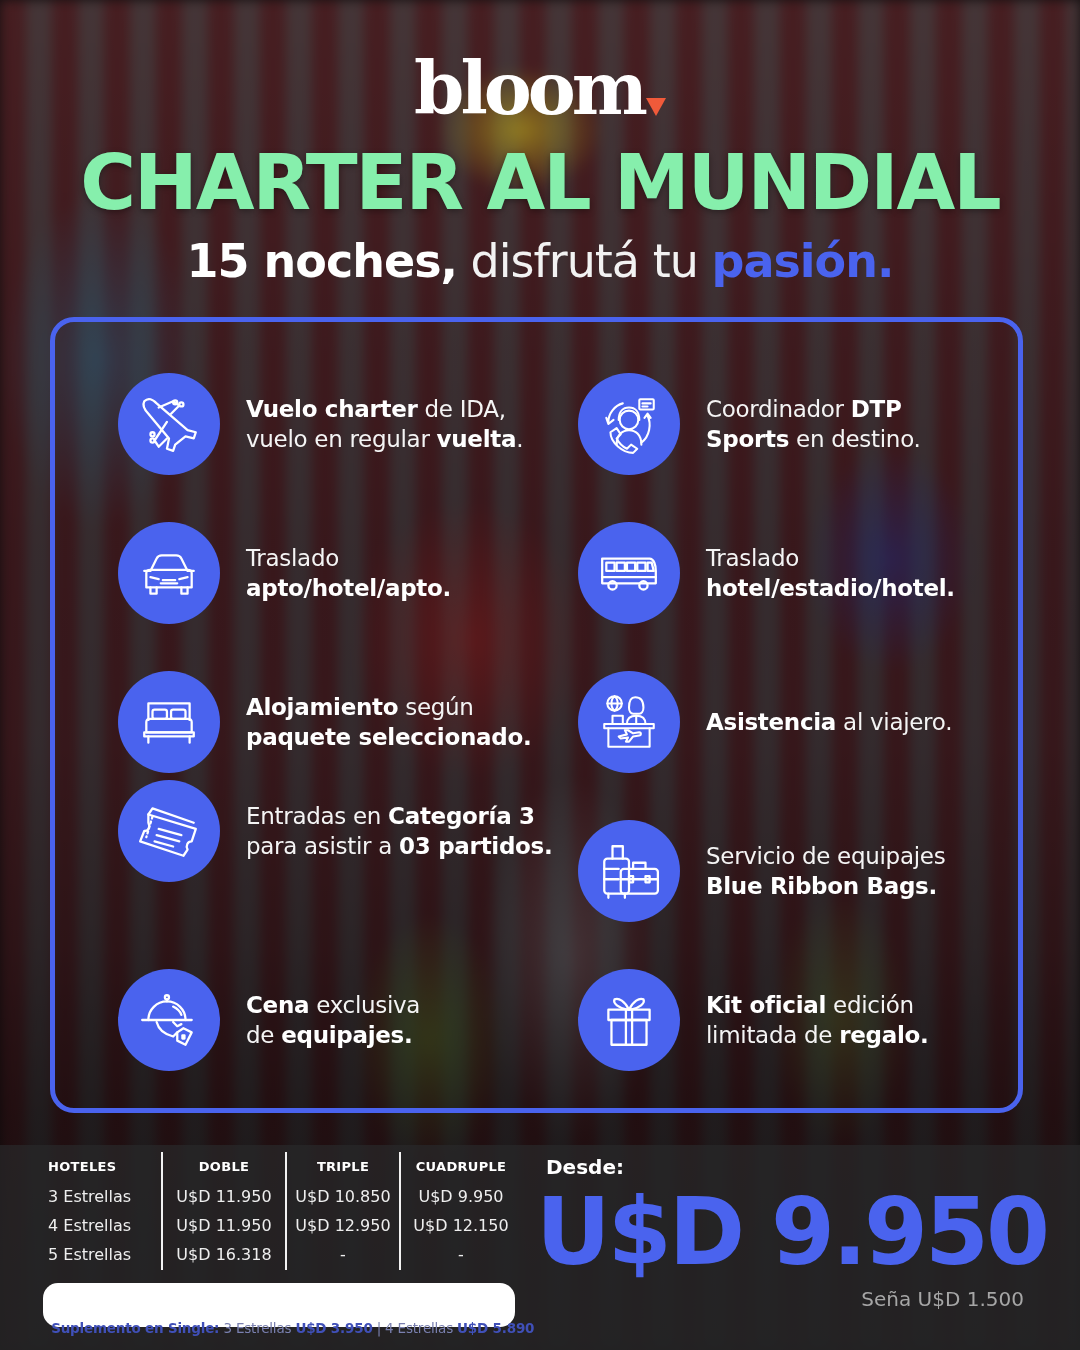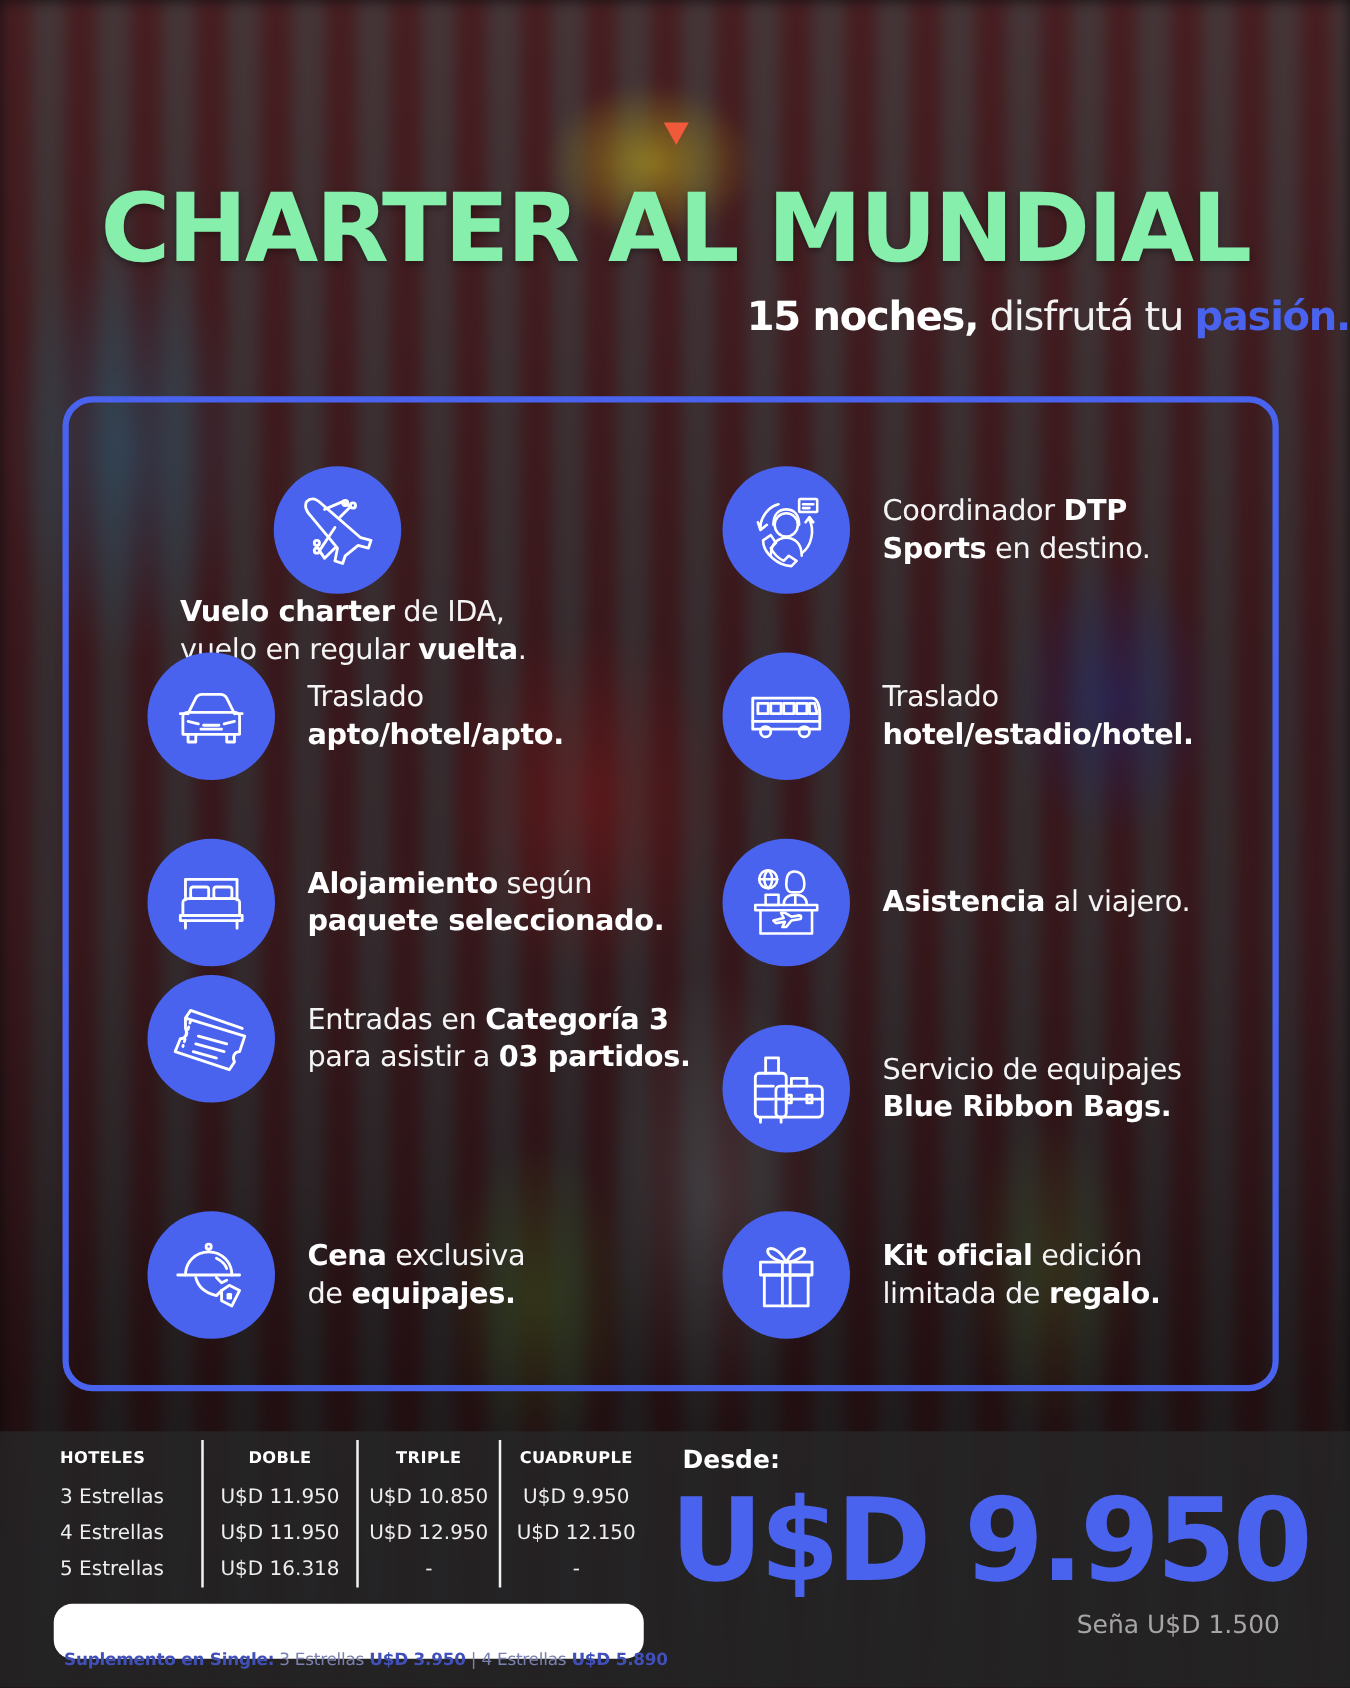--- a/index.html
+++ b/index.html
@@ -52,22 +52,22 @@
   .title {
     position: absolute; left: 0; right: 0; top: 138px;
     text-align: center;
     font-family: "DejaVu Sans", sans-serif;
     font-weight: bold; font-size: 76px; letter-spacing: -2px;
     color: #86efac;
     text-shadow: 0 2px 6px rgba(0,0,0,0.35);
   }
   .subtitle {
     position: absolute; left: 0; right: 0; top: 234px;
-    text-align: right;
-    font-size: 32px; letter-spacing: -1px;
+    text-align: center;
+    font-size: 46px; letter-spacing: -1px;
   }
   .subtitle .b { font-weight: bold; }
   .subtitle .l { font-weight: normal; color: #f2f2f2; }
   .subtitle .accent { font-weight: bold; color: #4a63ee; }
 
   .features-box {
     position: absolute; left: 50px; top: 317px;
     width: 973px; height: 796px;
     border: 5px solid #4a63ee;
     border-radius: 24px;
@@ -131,31 +131,31 @@
   }
 </style>
 </head>
 <body>
 
 <div class="bg"></div>
 <div class="bg-shade"></div>
 <div class="bottom-shade"></div>
 
 <div class="logo">
-  <span class="mark"></span>
+  <span class="word">bloom</span><span class="mark"></span>
 </div>
 
 <h1 class="title">CHARTER AL MUNDIAL</h1>
 <div class="subtitle">
   <span class="b">15 noches,</span><span class="l" style="white-space:pre"> disfrutá tu </span><span class="accent">pasión.</span>
 </div>
 
 <div class="features-box"></div>
 
-<div class="feature" style="left:118px;top:373px;flex-direction:column;">
+<div class="feature" style="left:118px;top:373px;">
   <div class="icon-circle">
     <svg viewBox="0 0 64 64" fill="none" stroke="#fff" stroke-width="2.2" stroke-linejoin="round" stroke-linecap="round">
       <path d="M8 10 C12 6 16 8 20 12 L50 38 L58 40 L56 46 L48 44 L38 52 L36 58 L30 56 L32 46 L12 22 C8 18 6 14 8 10 Z"></path>
       <path d="M22 16 L36 10 L42 14 L34 22"></path>
       <path d="M30 30 L18 48 L22 54 L30 46"></path>
       <circle cx="38" cy="11" r="2"></circle>
         <circle cx="44" cy="13" r="2"></circle>
       <circle cx="16" cy="42" r="2"></circle>
         <circle cx="16" cy="48" r="2"></circle>
     </svg>

